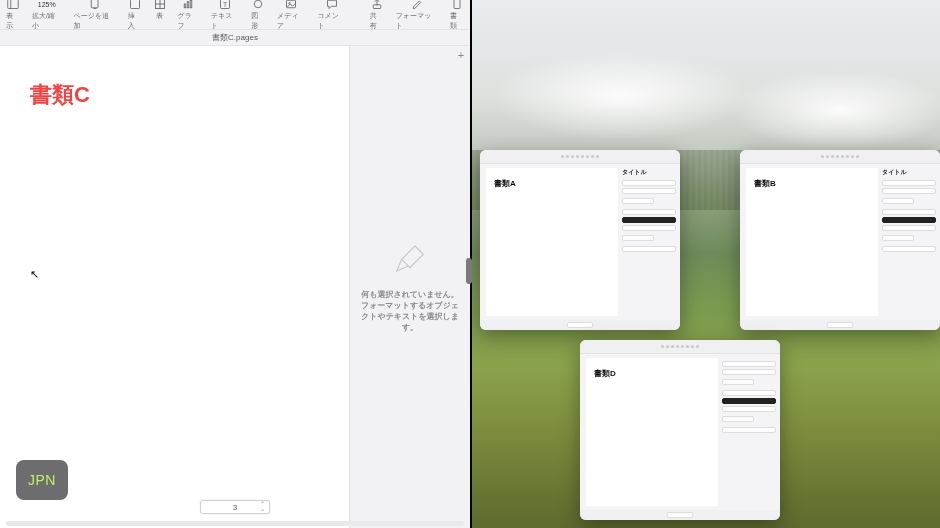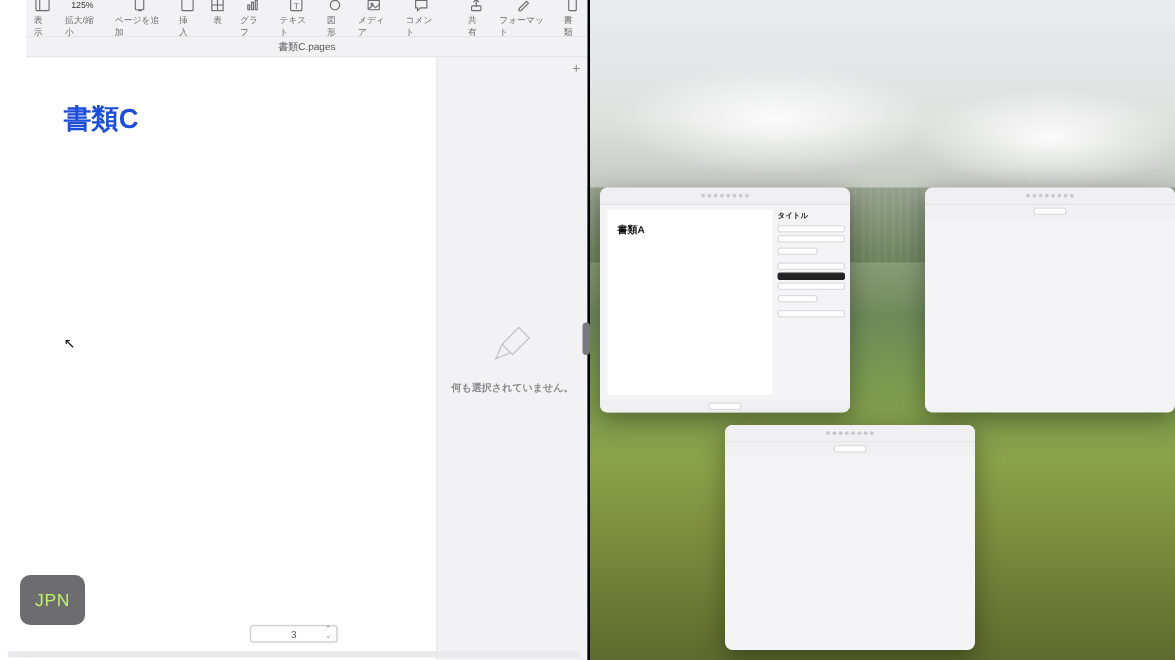--- a/index.html
+++ b/index.html
@@ -1,18 +1,18 @@
 <!DOCTYPE html>
 <html><head>
 <meta charset="utf-8">
 <style>
   * { margin: 0; padding: 0; box-sizing: border-box; }
   html, body { width: 940px; height: 528px; overflow: hidden; font-family: -apple-system, "Helvetica Neue", Arial, sans-serif; }
   .screen { display: flex; width: 940px; height: 528px; }
-  .left { width: 470px; height: 528px; background: #fff; position: relative; display: flex; flex-direction: column; padding-left: 21px; }
+  .left { width: 470px; height: 528px; background: #fff; position: relative; display: flex; flex-direction: column; }
   .right { width: 470px; height: 528px; position: relative; background: linear-gradient(to bottom,
       #e9ecef 0%, #e4e6e7 10%, #dfe1df 18%, #c6cbc4 28%,
       #8ea07e 38%, #6f8a5a 48%, #7b9a4f 58%, #8aa24a 70%,
       #7c8b3d 82%, #5c6a2e 100%); overflow: hidden; }
   
   .cloud { position: absolute; background: radial-gradient(ellipse at center, rgba(255,255,255,0.9), rgba(255,255,255,0) 70%); }
   .cloud.a { left: 20px; top: 50px; width: 260px; height: 90px; }
   .cloud.b { left: 260px; top: 70px; width: 220px; height: 80px; }
   
   .trees { position: absolute; left:0; right:0; top:150px; height:60px;
@@ -22,21 +22,21 @@
   .toolbar { height: 30px; background: #f2f2f4; border-bottom: 1px solid #e3e3e6; display: flex; align-items: center; padding: 0 6px; gap: 12px; font-size: 7px; color: #6b6b6e; }
   .tb-group { display: flex; gap: 12px; align-items: flex-start; }
   .tb-item { display: flex; flex-direction: column; align-items: center; gap: 1px; cursor: pointer; }
   .tb-icon { width: 12px; height: 12px; display:flex; align-items:center; justify-content:center; }
   .tb-icon svg { width: 12px; height: 12px; stroke:#6b6b6e; fill:none; stroke-width:1.2; }
   .spacer { flex: 1; }
   .doc-titlebar { height: 16px; background: #f2f2f4; display:flex; align-items:center; justify-content:center; font-size:8px; color:#555; border-bottom:1px solid #e3e3e6;}
   .workspace { flex:1; display:flex; background:#ededef; position:relative; }
   .page-area { flex:1; background:#fff; border-right:1px solid #e3e3e6; position:relative; overflow:hidden; }
   .page { position:absolute; left:0; right:0; top:0; bottom:0; background:#fff; }
-  .page h1 { font-size:22px; font-weight:700; color:#1d4ed8; margin: 34px 0 0 30px; }
+  .page h1 { font-size:22px; font-weight:700; color:#ef4444; margin: 34px 0 0 30px; }
   .cursor { position:absolute; left:30px; top:222px; font-size:11px; color:#000; }
   .inspector { width:120px; background:#f2f2f4; display:flex; flex-direction:column; align-items:center; justify-content:center; padding:10px; text-align:center; }
   .insp-icon { width:40px; height:40px; margin-bottom:8px; opacity:.5; }
   .insp-icon svg { width:40px; height:40px; stroke:#9a9a9d; fill:none; stroke-width:1.3; }
   .insp-text { font-size:8px; color:#8a8a8d; line-height:1.4;font-weight:bold; }
   .add-btn { position:absolute; right:2px; top:2px; width:14px; height:14px; font-size:11px; color:#8a8a8d; display:flex;align-items:center;justify-content:center;}
   .page-stepper { position:absolute; bottom:14px; left:50%; transform:translateX(-50%); width:70px; height:14px; background:#fff; border:1px solid #d0d0d3; border-radius:3px; display:flex; align-items:center; justify-content:center; font-size:8px; color:#555; box-shadow:0 0 2px rgba(0,0,0,.1);}
   .page-stepper .chev { position:absolute; right:4px; font-size:6px; color:#888; line-height:5px;}
   .bottom-scroll { position:absolute; bottom:2px; left:6px; right:6px; height:5px; background:#e9e9ec; border-radius:3px;}
   .jpn-badge { position:absolute; left:16px; bottom:28px; width:52px; height:40px; background:#6d6d70; border-radius:8px; display:flex; align-items:center; justify-content:center; color:#bef264; font-size:14px; font-weight:500; letter-spacing:.5px;}
@@ -198,20 +198,21 @@
       </div>
       <div class="inspector" style="position:relative;">
         <div class="add-btn">+</div>
         <div class="insp-icon">
           <svg viewBox="0 0 48 48">
               <path d="M30 6l10 10-16 16-10-10z"></path>
               <path d="M14 22l-6 14 14-6"></path>
             </svg>
         </div>
         <div class="insp-text">何も選択されていません。</div>
+        <div class="insp-text">フォーマットするオブジェクトやテキストを選択します。</div>
       </div>
     </div>
     <div class="page-stepper">
       <span>3</span>
       <span class="chev">⌃<br>⌄</span>
     </div>
     <div class="bottom-scroll"></div>
     <div class="jpn-badge">JPN</div>
   </div>
 
@@ -253,38 +254,56 @@
             <span></span>
             <span></span>
             <span></span>
             <span></span>
             <span></span>
             <span></span>
             <span></span>
             <span></span>
           </div>
         </div>
+      <div class="m-body">
+        <div class="m-page">
+            <div class="m-title">書類B</div>
+          </div>
+        <div class="m-insp">
+          <div class="hdr">タイトル</div>
+          <div class="row"></div><div class="row"></div><div class="row half"></div><div class="row"></div><div class="row dark"></div><div class="row"></div><div class="row half"></div><div class="row"></div>
+        </div>
+      </div>
       <div class="m-foot">
           <div class="pg"></div>
         </div>
     </div>
 
     <div class="mini d">
       <div class="m-tb">
           <div class="dots">
             <span></span>
             <span></span>
             <span></span>
             <span></span>
             <span></span>
             <span></span>
             <span></span>
             <span></span>
           </div>
         </div>
+      <div class="m-body">
+        <div class="m-page">
+            <div class="m-title">書類D</div>
+          </div>
+        <div class="m-insp">
+          <div class="hdr"></div>
+          <div class="row"></div><div class="row"></div><div class="row half"></div><div class="row"></div><div class="row dark"></div><div class="row"></div><div class="row half"></div><div class="row"></div>
+        </div>
+      </div>
       <div class="m-foot">
           <div class="pg"></div>
         </div>
     </div>
   </div>
 
   <div class="divider"></div>
   <div class="resize-handle"></div>
 </div>
 

